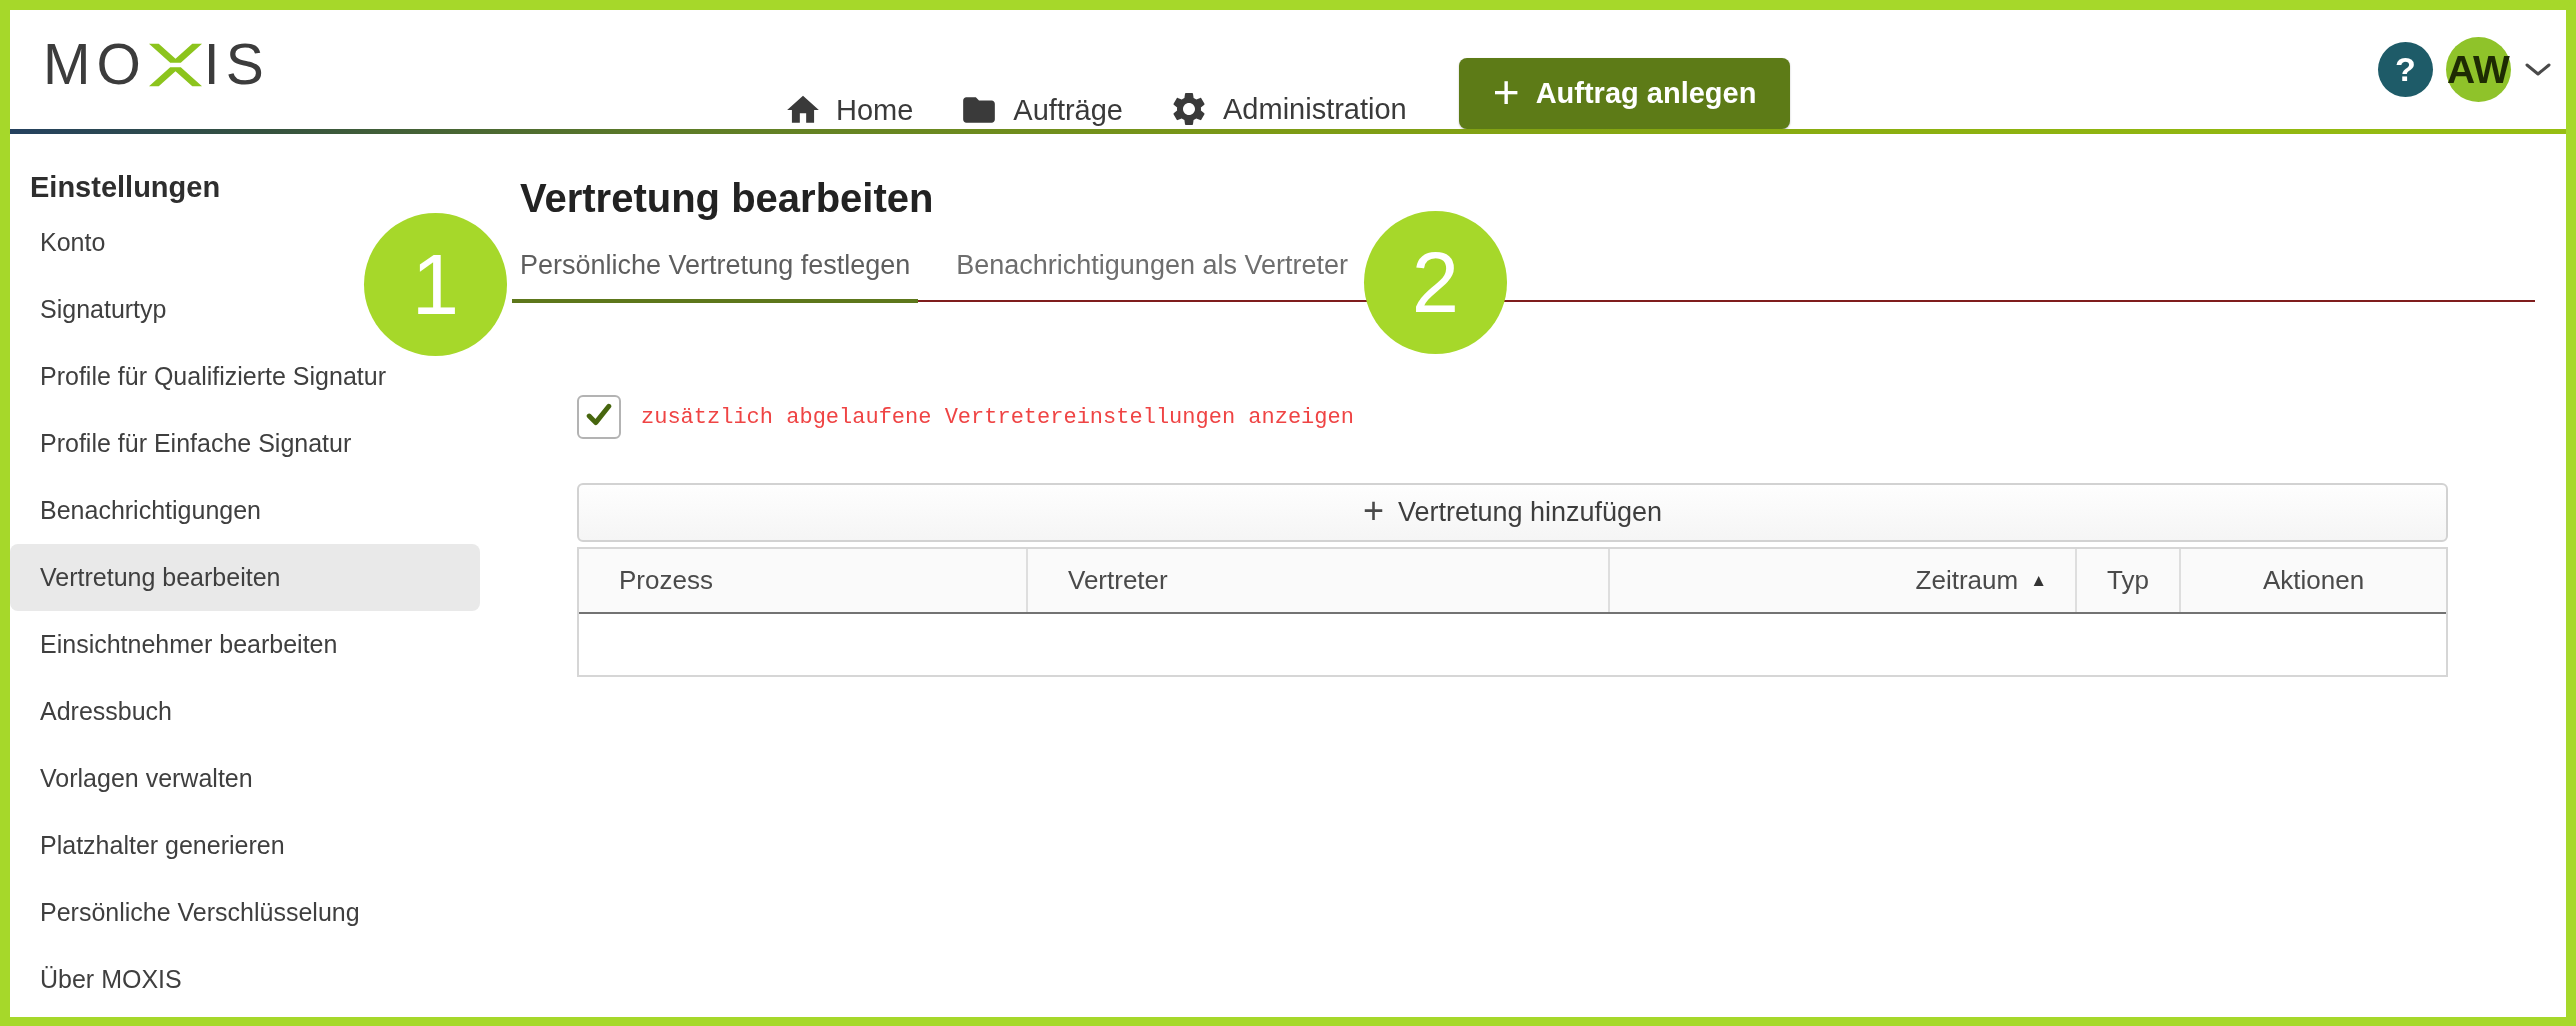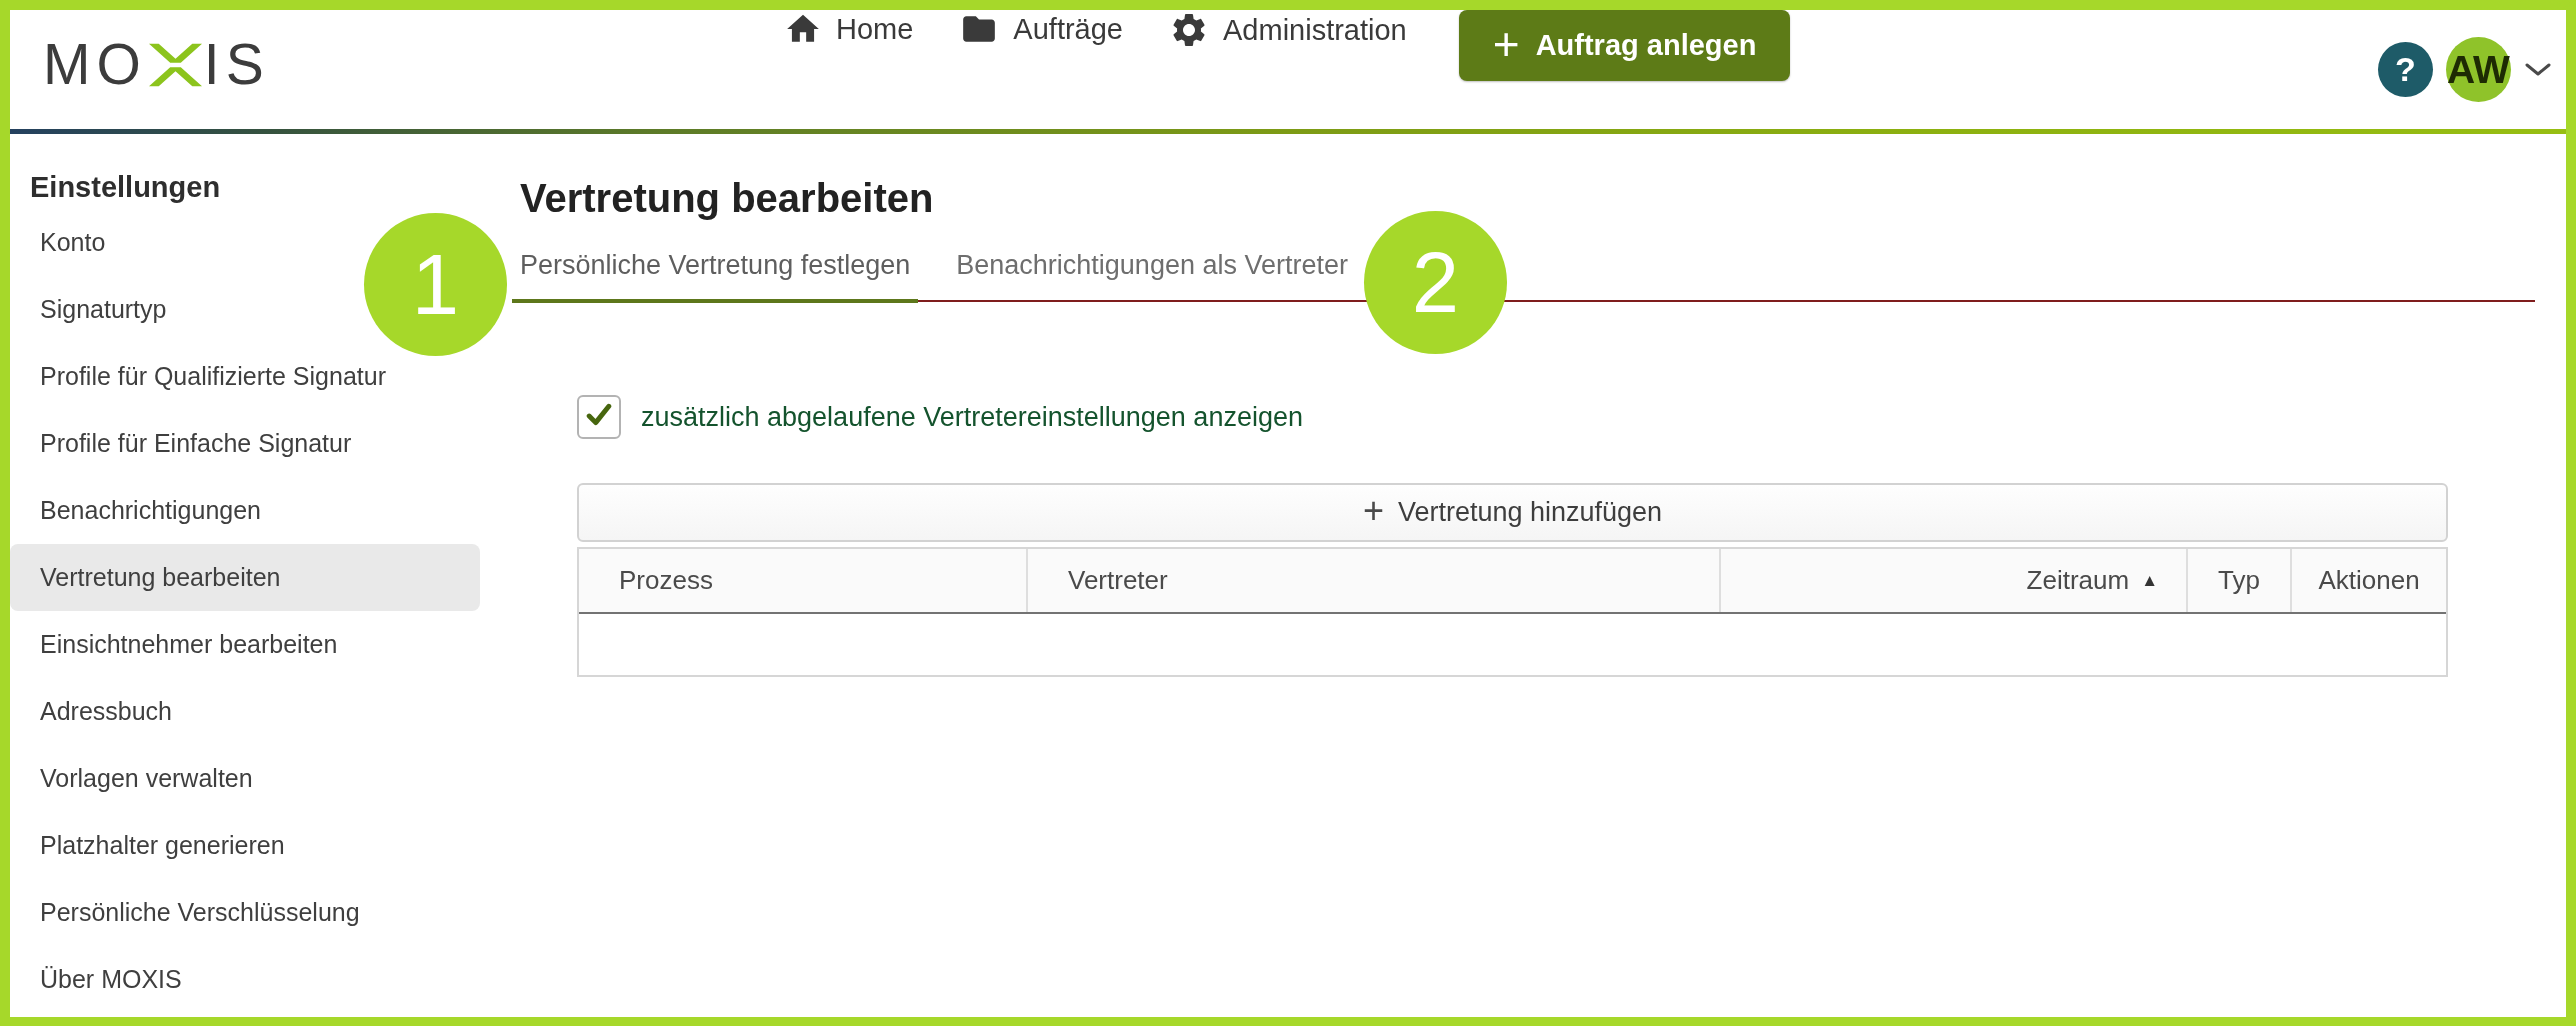--- a/index.html
+++ b/index.html
@@ -14,21 +14,21 @@
   
   .header { position:absolute; top:0; left:0; right:0; height:119px; background:#fff; }
   .header-line {
     position:absolute; top:119px; left:0; right:0; height:5px;
     background:linear-gradient(90deg,#24415f 0%, #35523f 10%, #5c7a28 25%, #7d9b15 50%, #8cb010 75%, #97be12 100%);
   }
   .logo { position:absolute; left:33px; top:0; height:108px; display:flex; align-items:center; }
   .logo-text { font-size:57px; font-weight:400; letter-spacing:6px; color:#3c3c3c; }
   .logo-x { margin:6px 2px 0 2px; }
 
-  .main-nav { position:absolute; left:774px; top:0; height:119px; display:flex; align-items:flex-start; gap:46px; }
+  .main-nav { position:absolute; left:774px; top:0; height:119px; display:flex; align-items:flex-end; gap:46px; }
   .nav-item { display:flex; align-items:center; gap:14px; font-size:29px; color:#3a3a3a; cursor:pointer; }
   .nav-item svg { display:block; }
 
   .create-btn {
     display:flex; align-items:center; gap:16px; height:71px; padding:0 34px;
     background:#5d7b17; border:none; border-radius:8px; color:#fff;
     font-size:29px; font-weight:700; font-family:"Liberation Sans", sans-serif;
     margin-left:6px; cursor:pointer; box-shadow:0 1px 2px rgba(0,0,0,0.25);
   }
   .create-btn .plus { font-size:46px; font-weight:300; line-height:1; margin-top:-4px; }
@@ -63,40 +63,40 @@
     font-size:27px; color:#6e6e6e; cursor:pointer; white-space:nowrap;
   }
   .tab:first-child { margin-left:-8px; }
   .tab.active { border-bottom-color:#5d771b; color:#5e5e5e; }
 
   .checkbox-row { margin:93px 0 0 57px; display:flex; align-items:center; gap:20px; }
   .checkbox {
     width:44px; height:44px; border:2px solid #b3b3b3; border-radius:6px; background:#fff;
     display:flex; align-items:center; justify-content:center; cursor:pointer; flex:0 0 auto;
   }
-  .checkbox-label { font-size:27px; color:#14532d; cursor:pointer; }
+  .checkbox-label { font-size:22px; color:#ef4444; cursor:pointer;font-family:Liberation Mono, monospace; }
 
   .table-area { margin:44px 0 0 57px; width:1871px; }
   .add-row-button {
     width:100%; height:59px; border:2px solid #d2d2d2; border-radius:6px;
     background:linear-gradient(#fefefe,#f5f5f5);
     display:flex; align-items:center; justify-content:center; gap:14px;
     font-size:27px; color:#3e3e3e; font-family:"Liberation Sans", sans-serif; cursor:pointer;
   }
   .add-row-button .plus { font-size:36px; font-weight:300; color:#4a4a4a; line-height:1; margin-top:-3px; }
 
   .grid-table { margin-top:5px; border:2px solid #d6d6d6; background:#fff; }
   .thead { display:flex; height:65px; background:#fafafa; border-bottom:2px solid #737373; }
   .th {
     display:flex; align-items:center; padding-left:40px; font-size:26px; color:#4a4a4a;
     border-right:2px solid #dedede; cursor:pointer; white-space:nowrap;
   }
   .th:last-child { border-right:none; }
   .c-prozess { width:449px; }
-  .c-vertreter { width:693px; }
+  .c-vertreter { width:582px; }
   .c-zeitraum { width:467px; justify-content:flex-end; padding-right:28px; }
   .c-typ { width:104px; justify-content:center; padding-left:0; }
   .c-aktionen { flex:1; justify-content:center; padding-left:0; }
   .sort-arrow { font-size:17px; color:#333; margin-left:12px; }
   .empty-row { height:61px; background:#fff; }
 
   
   .badge {
     position:absolute; width:143px; height:143px; border-radius:50%; background:#a6d82a;
     color:#fff; display:flex; align-items:center; justify-content:center;

